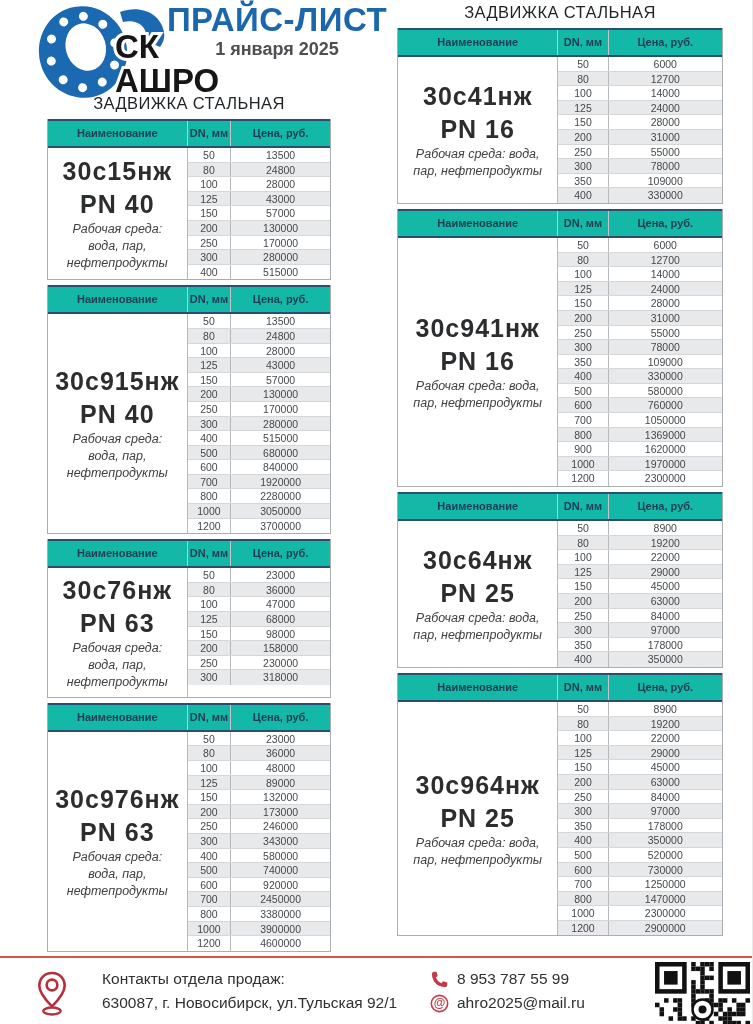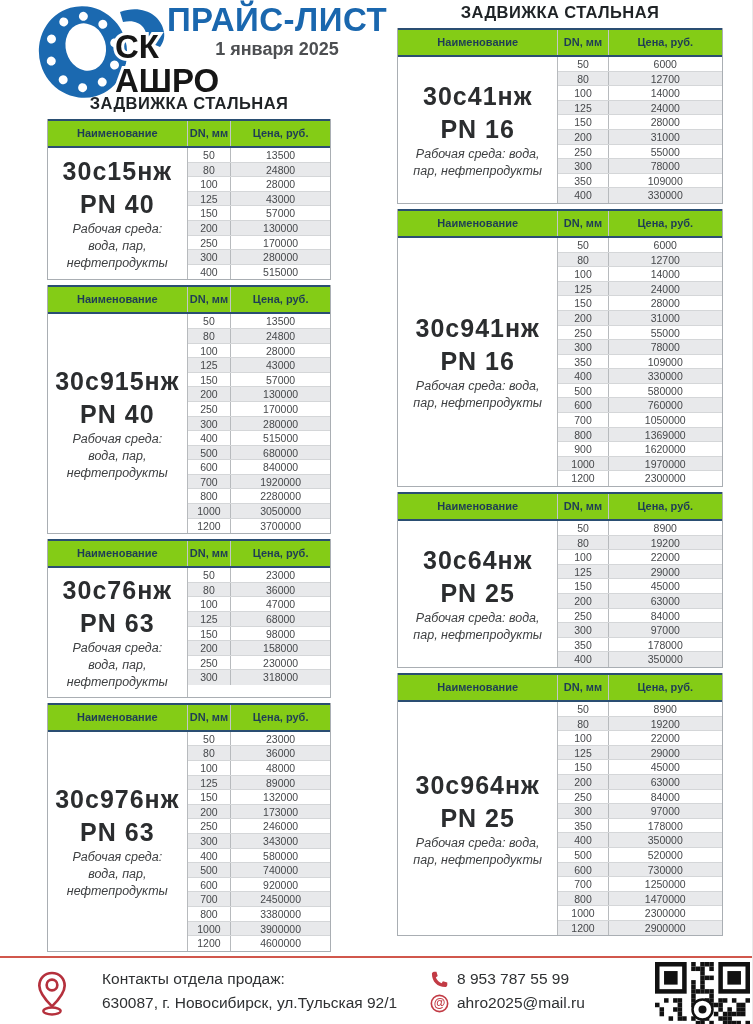--- a/index.html
+++ b/index.html
@@ -11,27 +11,27 @@
   .col-left{left:47px;width:284px;}
   .col-right{left:397px;width:326px;}
 
   
   .header-area{position:relative;height:92px;}
   .logo-svg{position:absolute;left:-24px;top:2px;}
   .title-wrap{position:absolute;left:95px;top:2px;width:270px;text-align:center;}
   .doc-title{font-size:33px;font-weight:bold;color:#1a67ae;letter-spacing:0.5px;line-height:1.1;}
   .doc-subtitle{font-size:18px;color:#4d4f52;margin-top:1px;font-weight:bold;}
 
-  .section-title{font-size:16.5px;font-weight:bold;color:#1f2326;text-align:center;
+  .section-title{font-size:16.5px;font-weight:normal;color:#1f2326;text-align:center;
                  letter-spacing:0.4px;margin:2px 0 6px 0;}
   .col-right .section-title{margin-top:3px;}
 
   
   .ptable{border:1px solid #a9aeb3;border-top:none;margin-top:5px;background:#fff;}
-  .thead{display:flex;background:#84cc16;border-top:2px solid #2a4e72;border-bottom:2px solid #2a4e72;
+  .thead{display:flex;background:#14b8a6;border-top:2px solid #2a4e72;border-bottom:2px solid #2a4e72;
          height:25px;line-height:25px;font-size:11px;font-weight:bold;color:#1e3c56;text-align:center;}
   .th-name{width:49.5%;border-right:1px solid #c3c6c9;box-sizing:border-box;}
   .th-dn{width:15.5%;border-right:1px solid #c3c6c9;box-sizing:border-box;}
   .th-price{width:35%;box-sizing:border-box;}
   .tbody{display:flex;}
   .name-cell{width:49.5%;border-right:1px solid #b7babd;box-sizing:border-box;display:flex;
              flex-direction:column;justify-content:center;align-items:center;text-align:center;padding:6px 8px;}
   .prod,.pn{font-size:25px;font-weight:bold;color:#2b2d2f;letter-spacing:1px;line-height:1.32;}
   .media{font-style:italic;font-size:12.5px;color:#3e4042;margin-top:0;line-height:1.35;max-width:205px;}
   .rows{width:50.5%;display:flex;flex-direction:column;}

